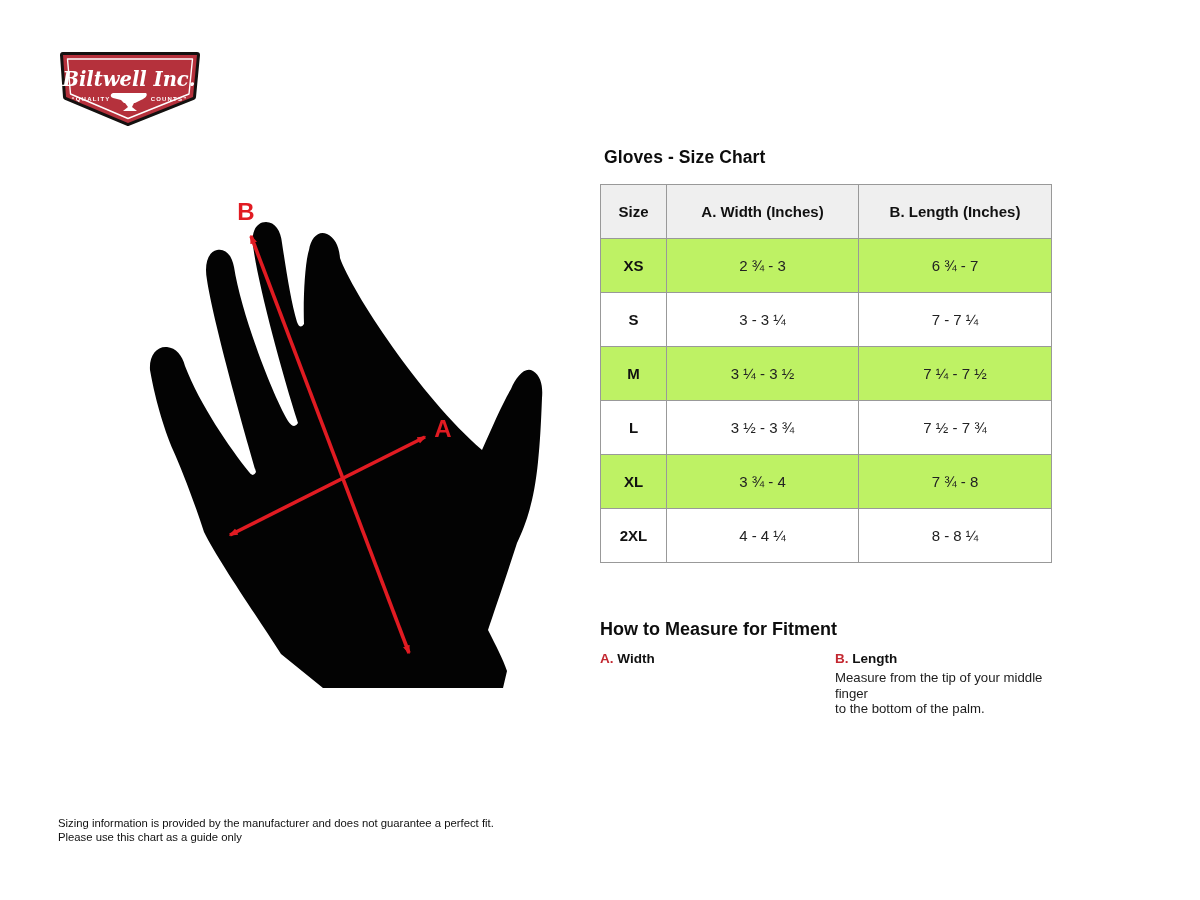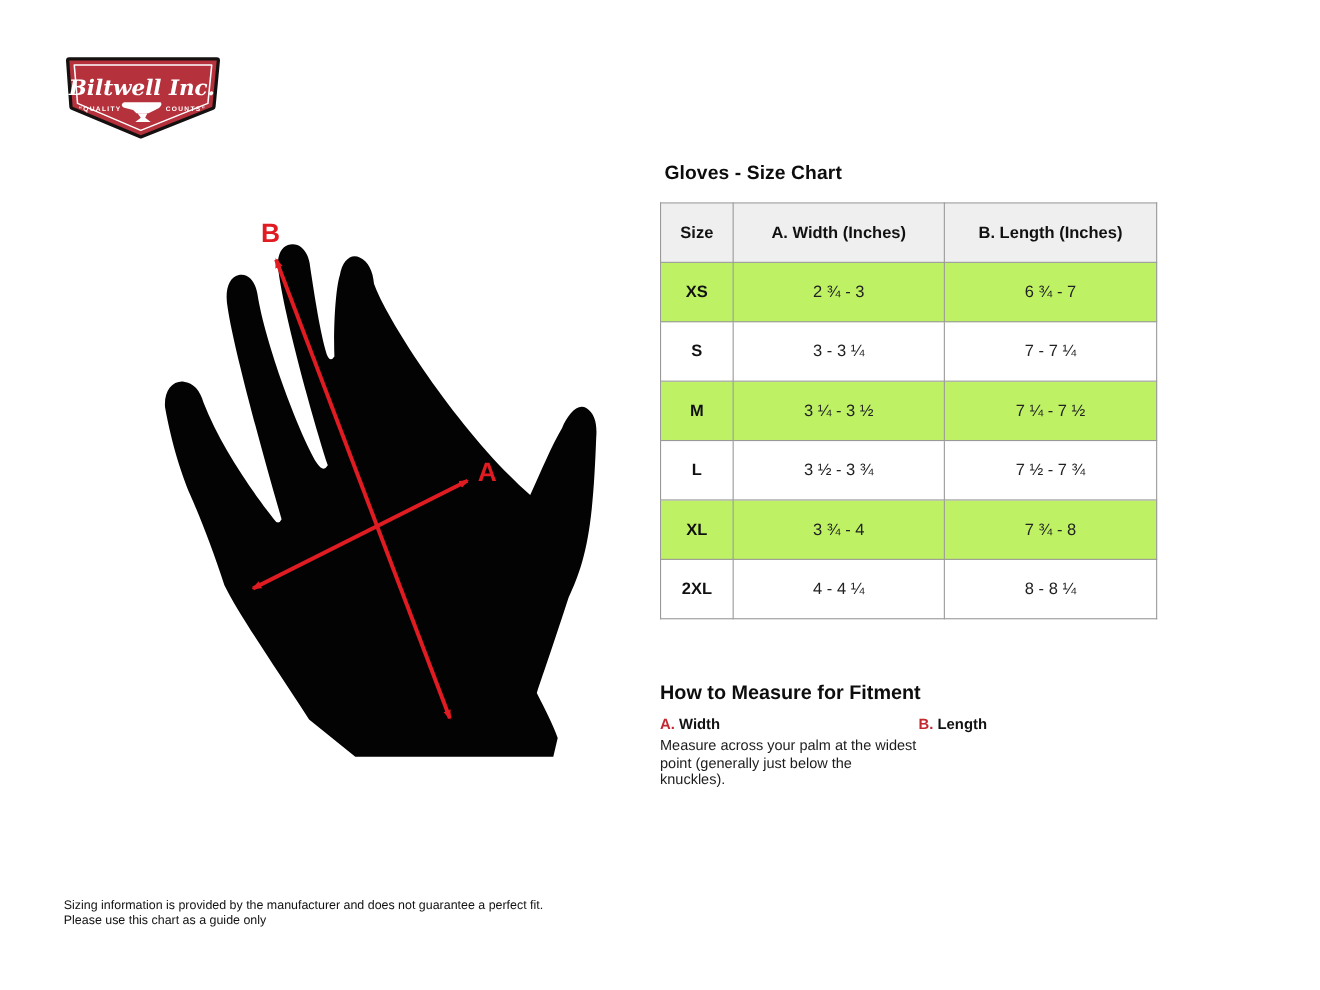--- a/index.html
+++ b/index.html
@@ -169,29 +169,29 @@
 </tbody>
   </table>
 
 <div id="measure-title" class="abs">How to Measure for Fitment</div>
 
 <div id="measure-a" class="abs measure-item">
   <div class="measure-label">
     <span class="letter">A.</span>
     <span>Width</span>
   </div>
-  <div class="measure-desc">
-    <div>Measure across your palm at the widest</div>
-    <div>point (generally just below the knuckles).</div>
-  </div>
 </div>
 
 <div id="measure-b" class="abs measure-item">
   <div class="measure-label">
     <span class="letter">B.</span>
     <span>Length</span>
+  </div>
+  <div class="measure-desc">
+    <div>Measure from the tip of your middle finger</div>
+    <div>to the bottom of the palm.</div>
   </div>
 </div>
 
 <div id="footer" class="abs">
   <div>Sizing information is provided by the manufacturer and does not guarantee a perfect fit.</div>
   <div>Please use this chart as a guide only</div>
 </div>
 
 </body></html>

